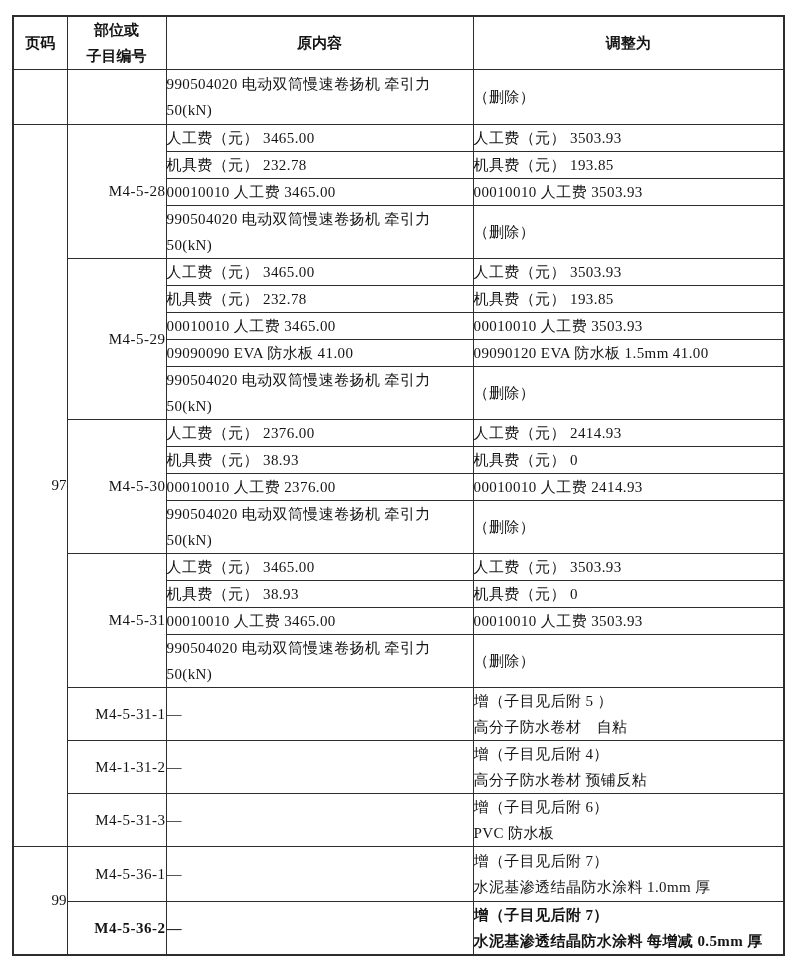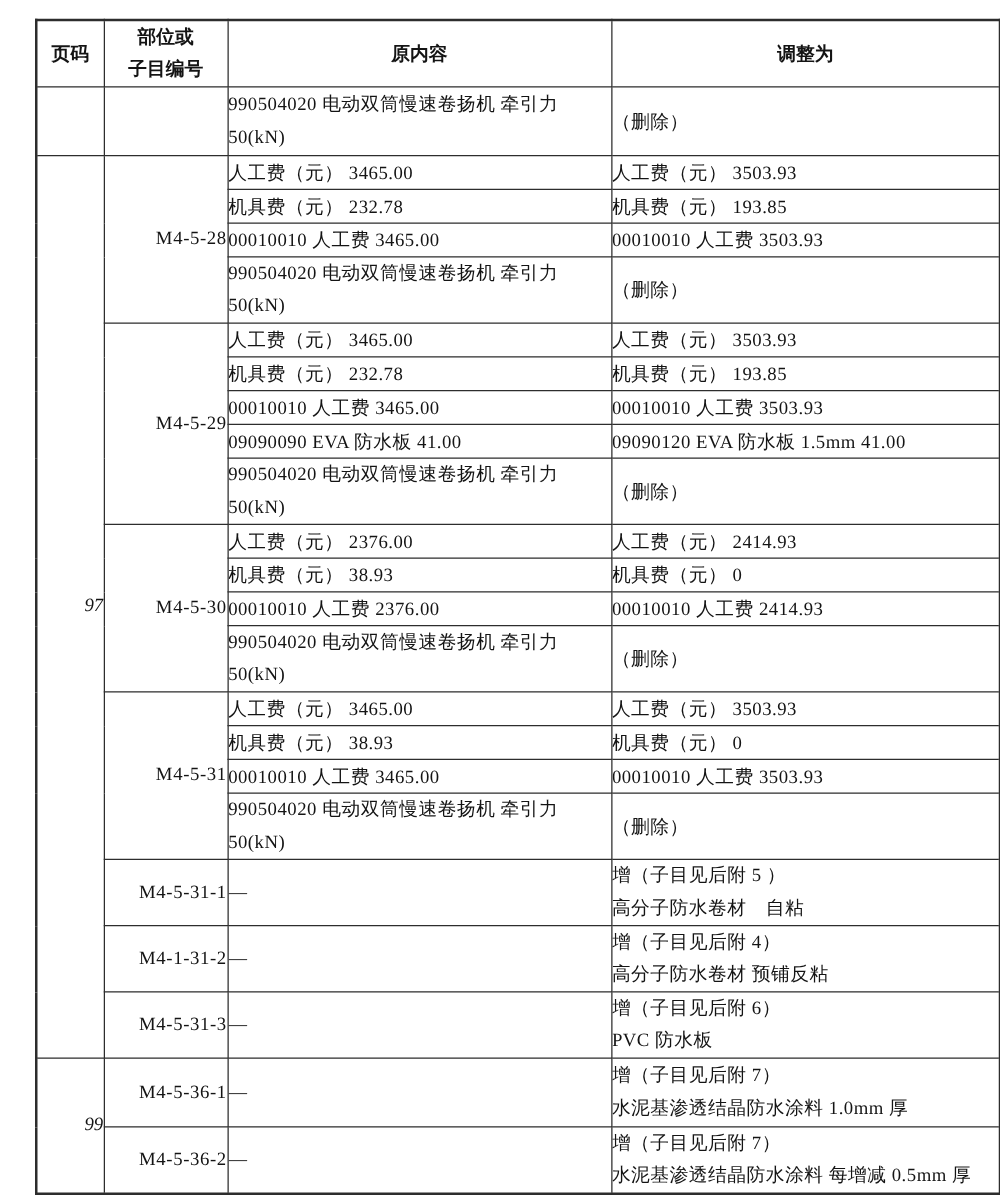--- a/index.html
+++ b/index.html
@@ -11,21 +11,21 @@
     width: 800px;
     height: 959px;
     font-family: "Liberation Serif", "DejaVu Serif", serif;
     color: #141414;
     overflow: hidden;
   }
   .page {
     box-sizing: border-box;
     width: 800px;
     height: 959px;
-    padding: 15px 16px 16px 28px;
+    padding: 15px 16px 16px 12px;
   }
   table.adj {
     border-collapse: collapse;
     table-layout: fixed;
     width: 771px;
     border: 2px solid #2d2d2d;
   }
   table.adj th,
   table.adj td {
     border: 1px solid #2d2d2d;
@@ -34,37 +34,37 @@
     overflow: hidden;
     vertical-align: middle;
   }
   table.adj th {
     font-weight: bold;
     text-align: center;
   }
   
   .c { text-align: right; }
   .id { font-size: 14px; letter-spacing: 0.5px; }
-  .pg { font-size: 15px; font-style: italic; }
+  .pg { font-size: 15px; }
   
   .t {
     text-align: left;
     padding-left: 6px;
     padding-right: 4px;
     letter-spacing: 0.4px;
   }
   .ind  { padding-left: 19px; }  
   .ind4 { padding-left: 12px; }  
   .pre {
     white-space: pre-line;
     line-height: 26px;
   }
   
   .h27 { height: 27px; }
-  .h49 { height: 49px; }
+  .h49 { height: 49px; font-weight: bold; }
   .h50 { height: 50px; }
   .h52 { height: 52px; }
   .h53 { height: 53px; }
   .h55 { height: 55px; }
 </style>
 </head>
 <body>
 
 <div class="page">
   <table class="adj">

